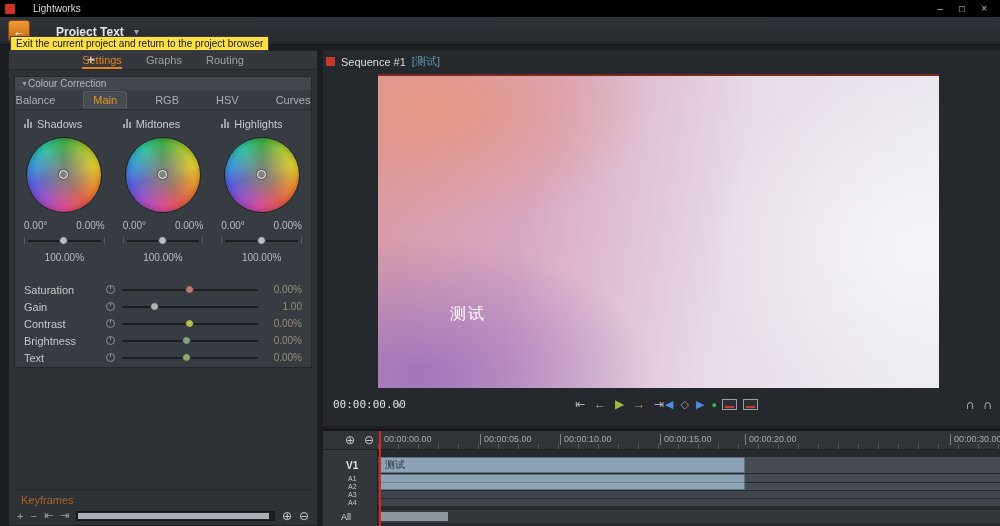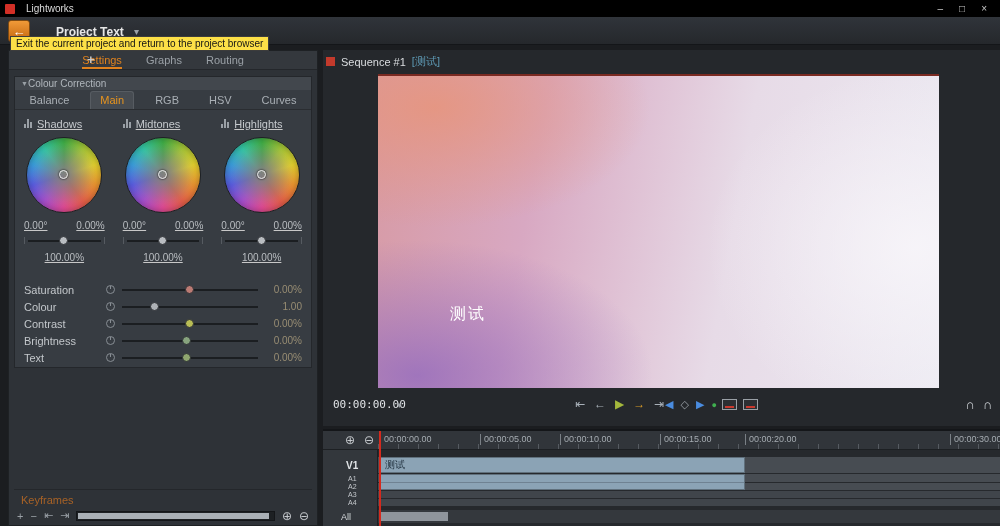--- a/index.html
+++ b/index.html
@@ -1,21 +1,21 @@
 <!DOCTYPE html>
 <html><head>
 <meta charset="utf-8">
 <style>
   * { margin:0; padding:0; box-sizing:border-box; }
   html,body { width:1000px; height:526px; overflow:hidden; }
   body { font-family:"Liberation Sans","DejaVu Sans",sans-serif; background:#101214; }
   #app { position:relative; width:1000px; height:526px; background:#1b1d20; color:#c8c8c8; font-size:11px; }
 
   
-  .titlebar { position:absolute; top:0; left:0; width:100%; height:17px; background:#000; display:flex; align-items:center; gap:11px; padding:0 5px; }
+  .titlebar { position:absolute; top:0; left:0; width:100%; height:17px; background:#000; display:flex; align-items:center; gap:18px; padding:0 5px; }
   .app-icon { width:10px; height:10px; background:#d22f26; border-radius:1px; flex:0 0 auto; }
   .win-title { font-size:10px; color:#dcdcdc; }
   .win-controls { margin-left:auto; display:flex; gap:16px; padding-right:8px; color:#c8c8c8; font-size:10px; }
   .win-controls span { cursor:pointer; }
 
   
   .menubar { position:absolute; top:17px; left:0; width:100%; height:28px; background:linear-gradient(#30343a,#25282c); border-bottom:1px solid #141619; }
   .back-btn { position:absolute; left:8px; top:3px; width:22px; height:22px; border:1px solid #7d4a12; border-radius:3px;
               background:linear-gradient(#f09a38,#c4660f); color:#fff; font-size:13px; font-weight:bold;
               display:flex; align-items:center; justify-content:center; cursor:pointer; }
@@ -29,25 +29,25 @@
   
   .left-panel { position:absolute; left:8px; top:50px; width:310px; height:476px; background:#2e3237; border:1px solid #1e2124; }
   .panel-tabs { position:relative; height:19px; background:#34383d; border-bottom:1px solid #24272b; display:flex; align-items:center; justify-content:center; gap:24px; }
   .add-tab { position:absolute; left:78px; top:1px; color:#c8c8c8; font-size:13px; font-weight:bold; cursor:pointer; }
   .panel-tab { height:100%; display:flex; align-items:center; color:#9aa0a6; cursor:pointer; }
   .panel-tab.active { color:#e0821e; box-shadow:inset 0 -2px 0 #e0821e; }
 
   .cc-section { position:absolute; left:5px; right:5px; top:25px; height:292px; background:#373c42; border:1px solid #24272b; }
   .cc-header { height:13px; background:#42474d; color:#b0b6bc; font-size:10px; display:flex; align-items:center; padding:0 6px; cursor:pointer; }
   .cc-collapse { font-size:7px; color:#9aa0a6; }
-  .cc-tabs { height:20px; display:flex; align-items:flex-end; justify-content:center; gap:12px; border-bottom:1px solid #2a2d31; }
+  .cc-tabs { height:20px; display:flex; align-items:flex-end; justify-content:center; gap:19px; border-bottom:1px solid #2a2d31; }
   .cc-tab { padding:2px 9px 3px; font-size:11px; color:#a9afb5; cursor:pointer; }
   .cc-tab.active { background:#474c52; color:#e8941e; border:1px solid #575c62; border-bottom:none; border-radius:3px 3px 0 0; }
 
-  .wheels { display:flex; padding-top:6px;text-decoration:underline; }
+  .wheels { display:flex; padding-top:6px; }
   .wheel-col { width:33.33%; position:relative; }
   .wheel-head { display:flex; align-items:center; gap:5px; padding-left:9px; height:15px; color:#c6cace; font-size:11px; }
   .bars-icon { display:inline-flex; align-items:flex-end; gap:1px; height:9px; }
   .bars-icon i { width:2px; background:#9aa0a6; }
   .bars-icon i:nth-child(1){height:4px} .bars-icon i:nth-child(2){height:9px} .bars-icon i:nth-child(3){height:6px}
   .wheel { width:76px; height:76px; border-radius:50%; margin:6px auto 0; position:relative; cursor:pointer;
            border:1px solid #1d2023; box-shadow:inset 0 0 8px rgba(0,0,0,.35);
            background:
              radial-gradient(circle, rgba(128,128,128,1) 0%, rgba(128,128,128,.9) 12%, rgba(128,128,128,0) 62%),
              conic-gradient(#3fae46,#a6c838,#e6d22e,#ef9530,#e85f4a,#e44b96,#a94fcf,#5b5de4,#3b9fe0,#35c9a7,#3fae46); }
@@ -259,21 +259,21 @@
         <div class="param-row">
           <span class="param-label">Saturation</span>
           <span class="knob"></span>
           <span class="param-slider">
             <span class="sl-track"></span>
             <span class="handle h-sat" style="left:calc(50% - 5px);"></span>
           </span>
           <span class="param-value">0.00%</span>
         </div>
         <div class="param-row">
-          <span class="param-label">Colour</span>
+          <span class="param-label">Gain</span>
           <span class="knob"></span>
           <span class="param-slider">
             <span class="sl-track"></span>
             <span class="handle h-gam" style="left:calc(24% - 5px);"></span>
           </span>
           <span class="param-value">1.00</span>
         </div>
         <div class="param-row">
           <span class="param-label">Contrast</span>
           <span class="knob"></span>

